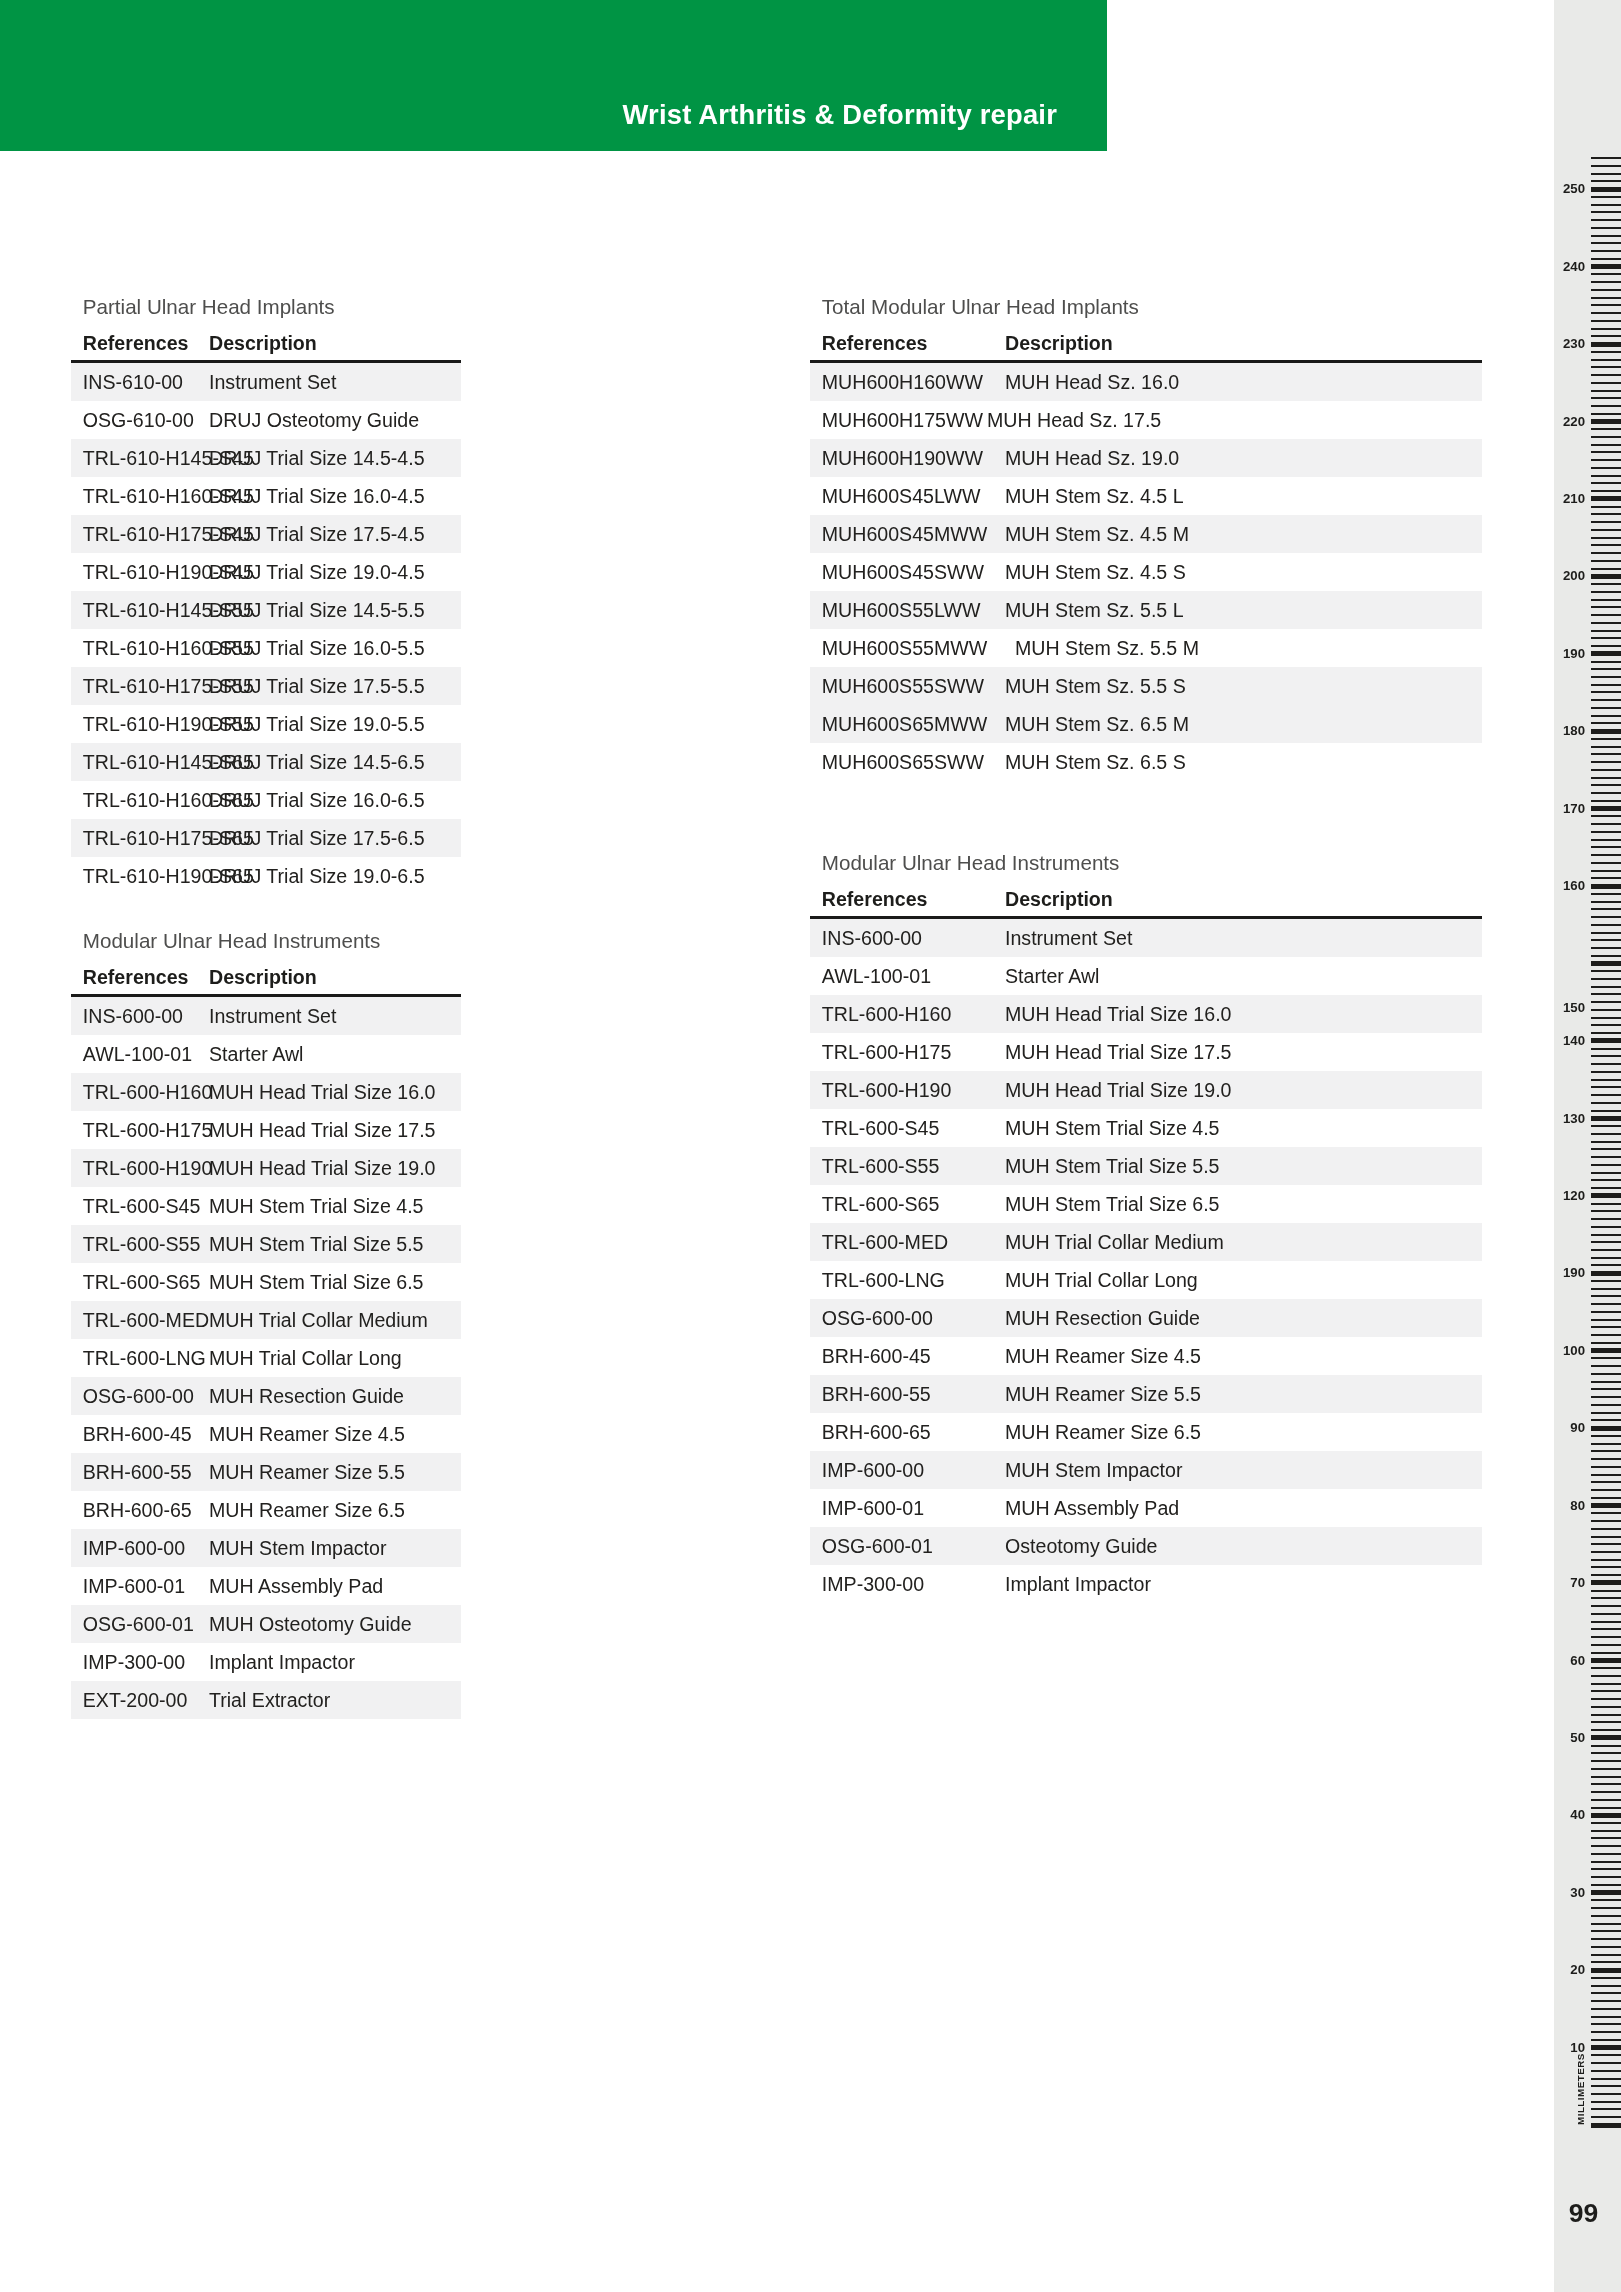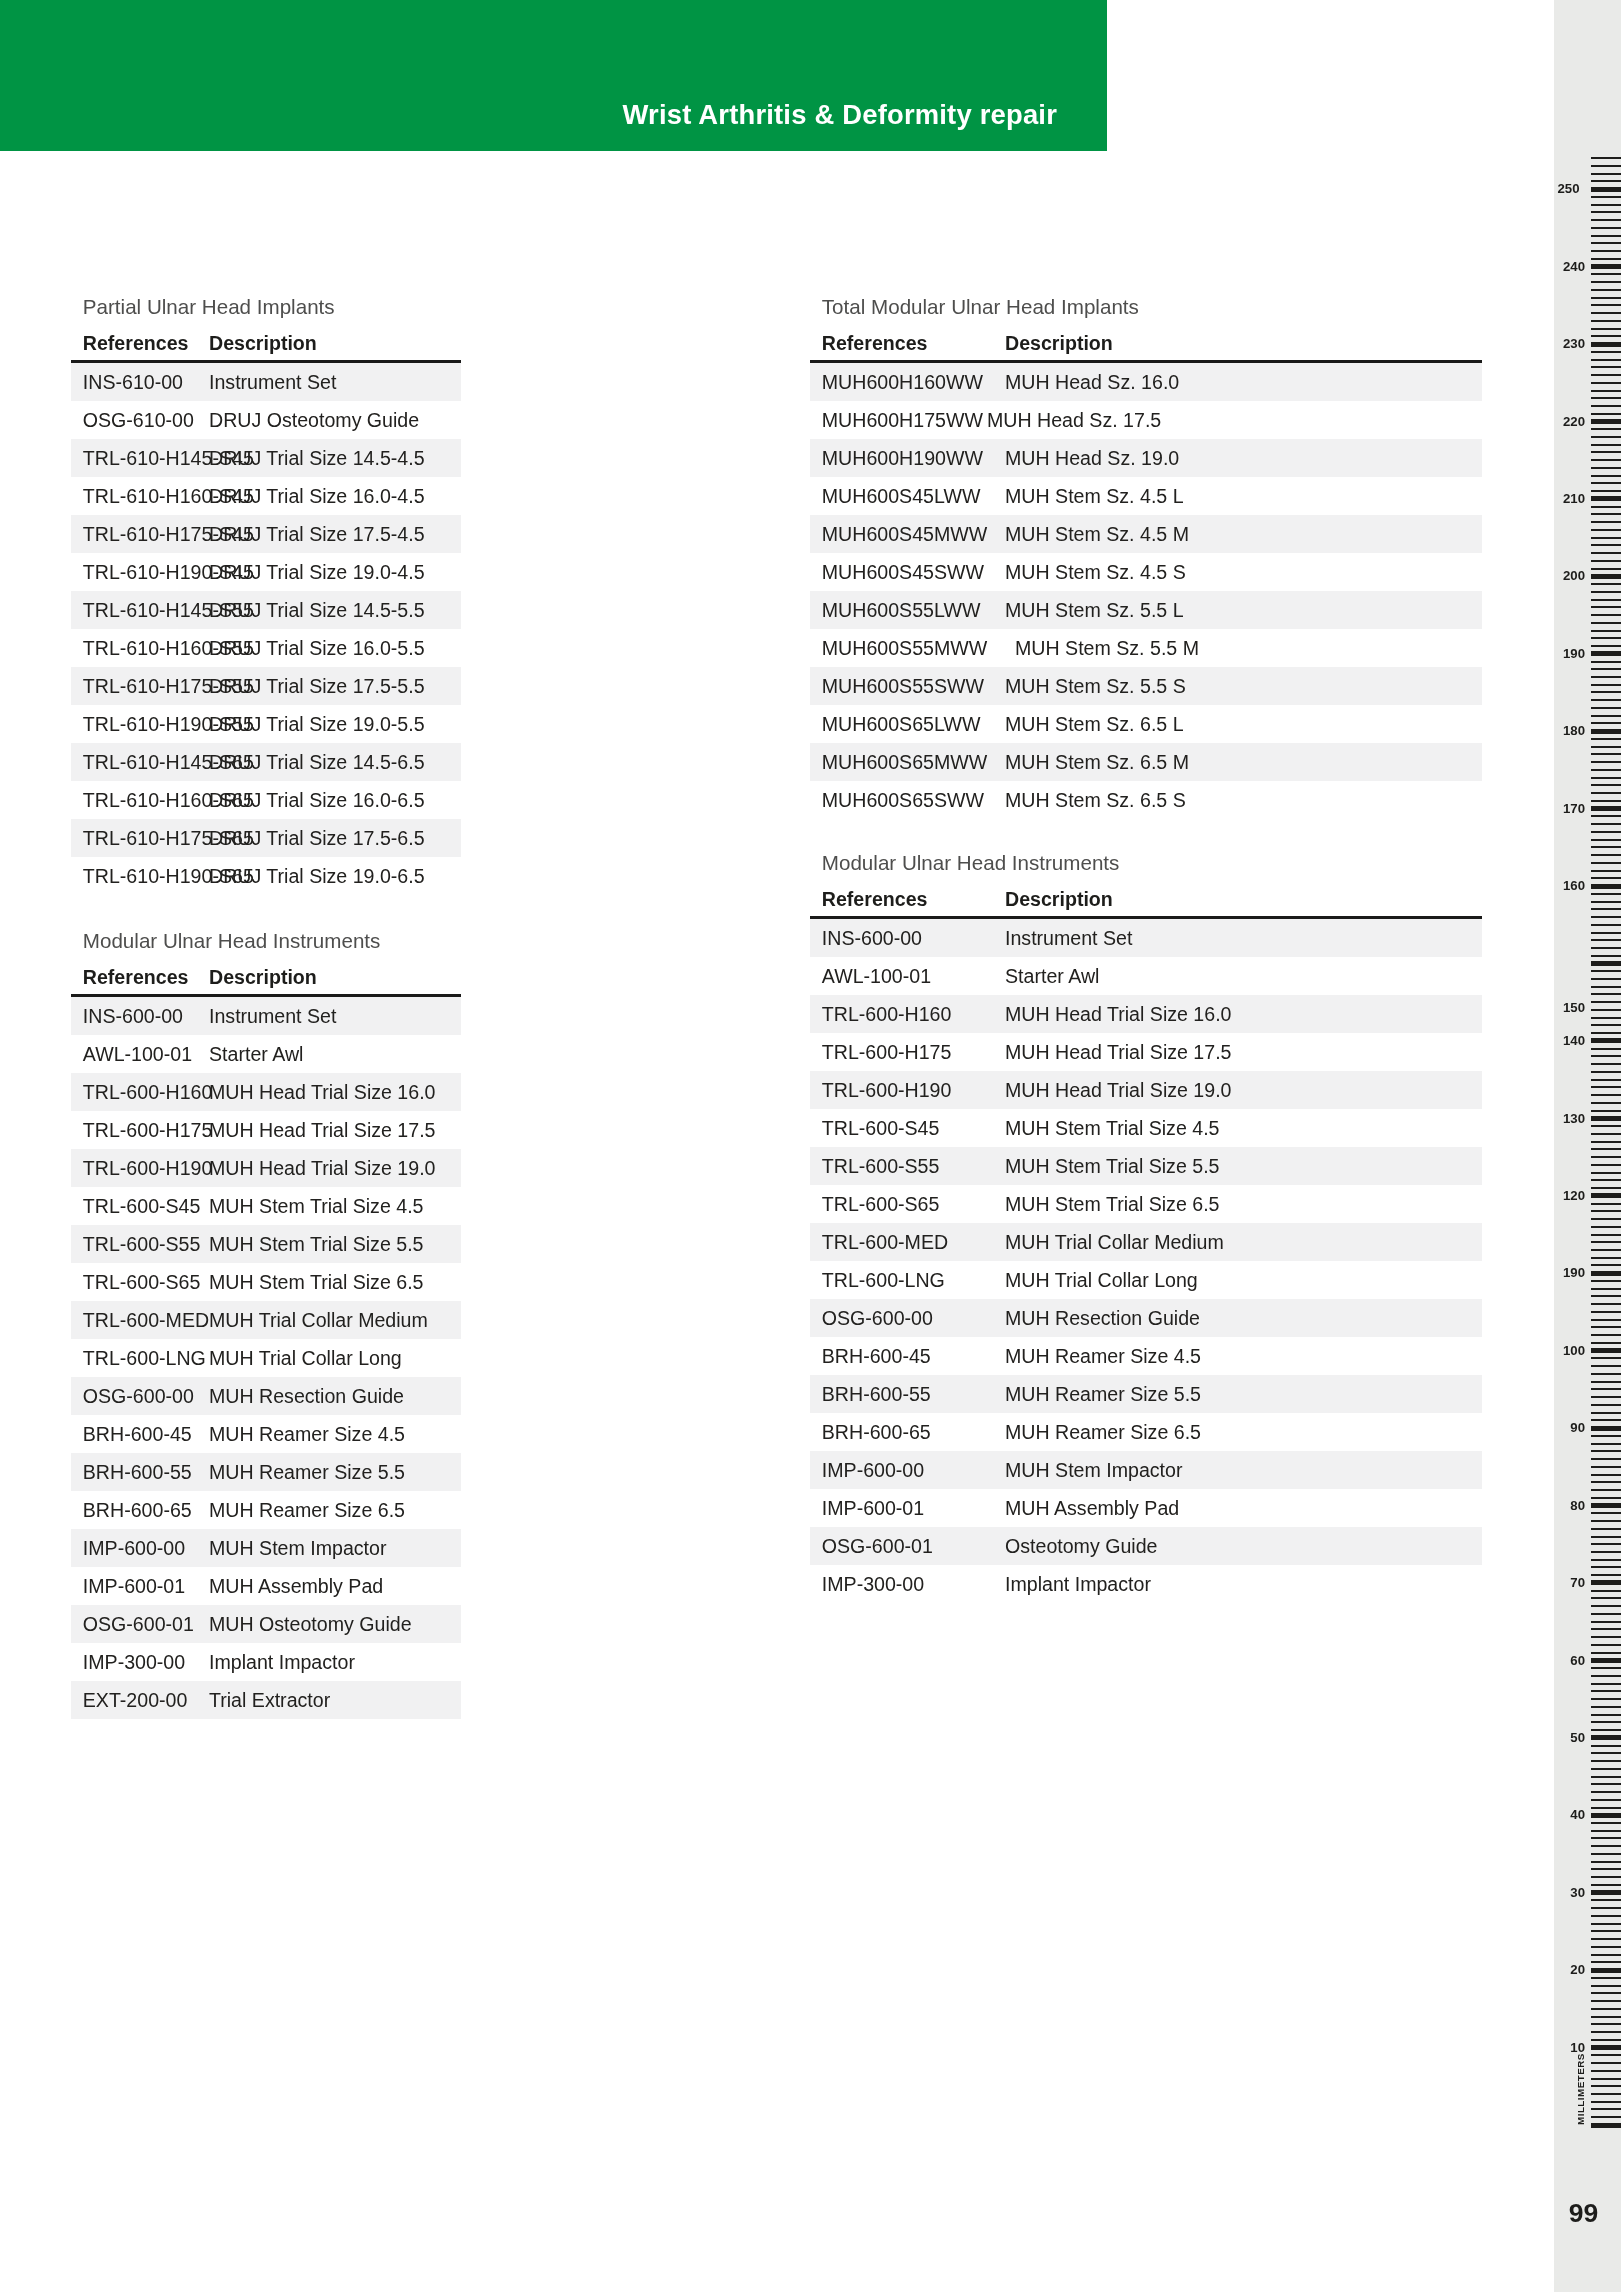--- a/index.html
+++ b/index.html
@@ -274,24 +274,20 @@
           <span class="cref">MUH600S55LWW</span>
           <span class="cdesc" style="left: 195px;">MUH Stem Sz. 5.5 L</span>
         </div>
         <div class="trow">
           <span class="cref">MUH600S55MWW</span>
           <span class="cdesc" style="left: 205px;">MUH Stem Sz. 5.5 M</span>
         </div>
         <div class="trow shaded">
           <span class="cref">MUH600S55SWW</span>
           <span class="cdesc" style="left: 195px;">MUH Stem Sz. 5.5 S</span>
-        </div>
-        <div class="trow">
-          <span class="cref">MUH600S65LWW</span>
-          <span class="cdesc" style="left: 195px;">MUH Stem Sz. 6.5 L</span>
         </div>
         <div class="trow shaded">
           <span class="cref">MUH600S65MWW</span>
           <span class="cdesc" style="left: 195px;">MUH Stem Sz. 6.5 M</span>
         </div>
         <div class="trow">
           <span class="cref">MUH600S65SWW</span>
           <span class="cdesc" style="left: 195px;">MUH Stem Sz. 6.5 S</span>
         </div>
       </div>
@@ -626,21 +622,21 @@
         <div class="tick minor" style="top: 227px;"></div>
         <div class="tick minor" style="top: 219px;"></div>
         <div class="tick minor" style="top: 211px;"></div>
         <div class="tick minor" style="top: 204px;"></div>
         <div class="tick minor" style="top: 196px;"></div>
         <div class="tick major" style="top: 187px;"></div>
         <div class="tick minor" style="top: 180px;"></div>
         <div class="tick minor" style="top: 173px;"></div>
         <div class="tick minor" style="top: 165px;"></div>
         <div class="tick minor" style="top: 157px;"></div>
-        <div class="rlabel" style="top: 181px; text-align: center;">250</div>
+        <div class="rlabel" style="top: 181px;">250</div>
         <div class="rlabel" style="top: 259px;">240</div>
         <div class="rlabel" style="top: 336px;">230</div>
         <div class="rlabel" style="top: 414px;">220</div>
         <div class="rlabel" style="top: 491px;">210</div>
         <div class="rlabel" style="top: 568px;">200</div>
         <div class="rlabel" style="top: 646px;">190</div>
         <div class="rlabel" style="top: 723px;">180</div>
         <div class="rlabel" style="top: 801px;">170</div>
         <div class="rlabel" style="top: 878px;">160</div>
         <div class="rlabel" style="top: 1000px;">150</div>

